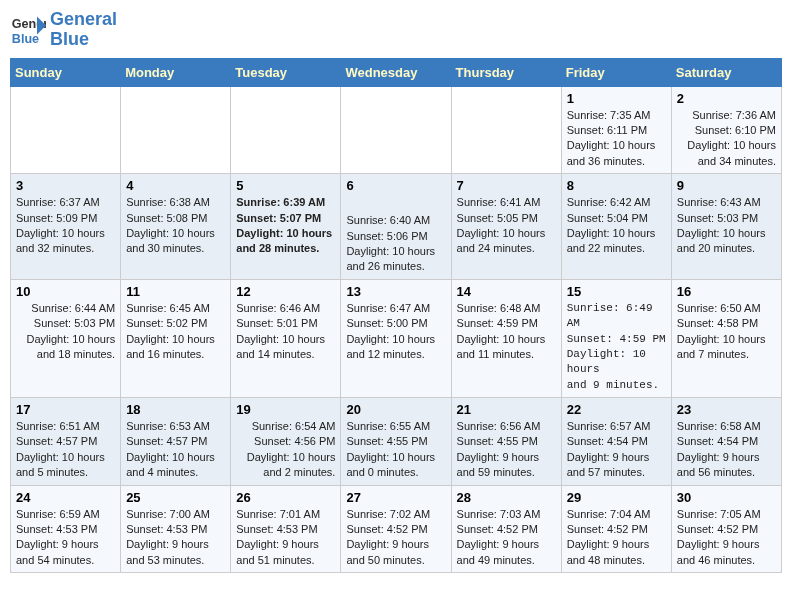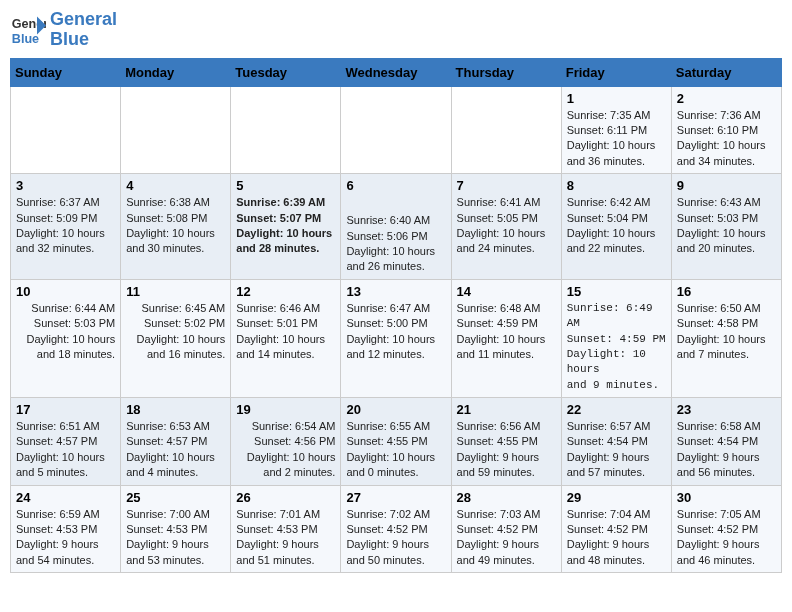--- a/index.html
+++ b/index.html
@@ -46,21 +46,21 @@
       font-size: 15px;
       color: #444;
     }
     table {
       width: 100%;
       border-collapse: collapse;
       font-size: 11px;
     }
     thead tr th {
       background-color: #3a7abf;
-      color: #000000;
+      color: #fef9c3;
       padding: 6px 4px;
       text-align: left;
       font-size: 13px;
       font-weight: bold;
       border: 1px solid #3a7abf;
     }
     tbody tr td {
       border: 1px solid #ccc;
       vertical-align: top;
       padding: 4px 5px;
@@ -133,21 +133,21 @@
         <td class="empty-cell"></td>
         <td>
           <span class="day-number">1</span>
           <div class="day-info" style="white-space: pre-line;">Sunrise: 7:35 AM
 Sunset: 6:11 PM
 Daylight: 10 hours
 and 36 minutes.</div>
         </td>
         <td>
           <span class="day-number">2</span>
-          <div class="day-info" style="white-space: pre-line;">Sunrise: 7:36 AM
+          <div class="day-info" style="white-space: pre-line; text-align: right;">Sunrise: 7:36 AM
 Sunset: 6:10 PM
 Daylight: 10 hours
 and 34 minutes.</div>
         </td>
       </tr>
       <tr>
         <td>
           <span class="day-number">3</span>
           <div class="day-info" style="white-space: pre-line;">Sunrise: 6:37 AM
 Sunset: 5:09 PM
@@ -200,21 +200,21 @@
       <tr>
         <td>
           <span class="day-number">10</span>
           <div class="day-info" style="white-space: pre-line; text-align: right;">Sunrise: 6:44 AM
 Sunset: 5:03 PM
 Daylight: 10 hours
 and 18 minutes.</div>
         </td>
         <td>
           <span class="day-number">11</span>
-          <div class="day-info" style="white-space: pre-line; text-align: right;">Sunrise: 6:45 AM
+          <div class="day-info" style="white-space: pre-line;">Sunrise: 6:45 AM
 Sunset: 5:02 PM
 Daylight: 10 hours
 and 16 minutes.</div>
         </td>
         <td>
           <span class="day-number">12</span>
           <div class="day-info" style="white-space: pre-line;">Sunrise: 6:46 AM
 Sunset: 5:01 PM
 Daylight: 10 hours
 and 14 minutes.</div>

